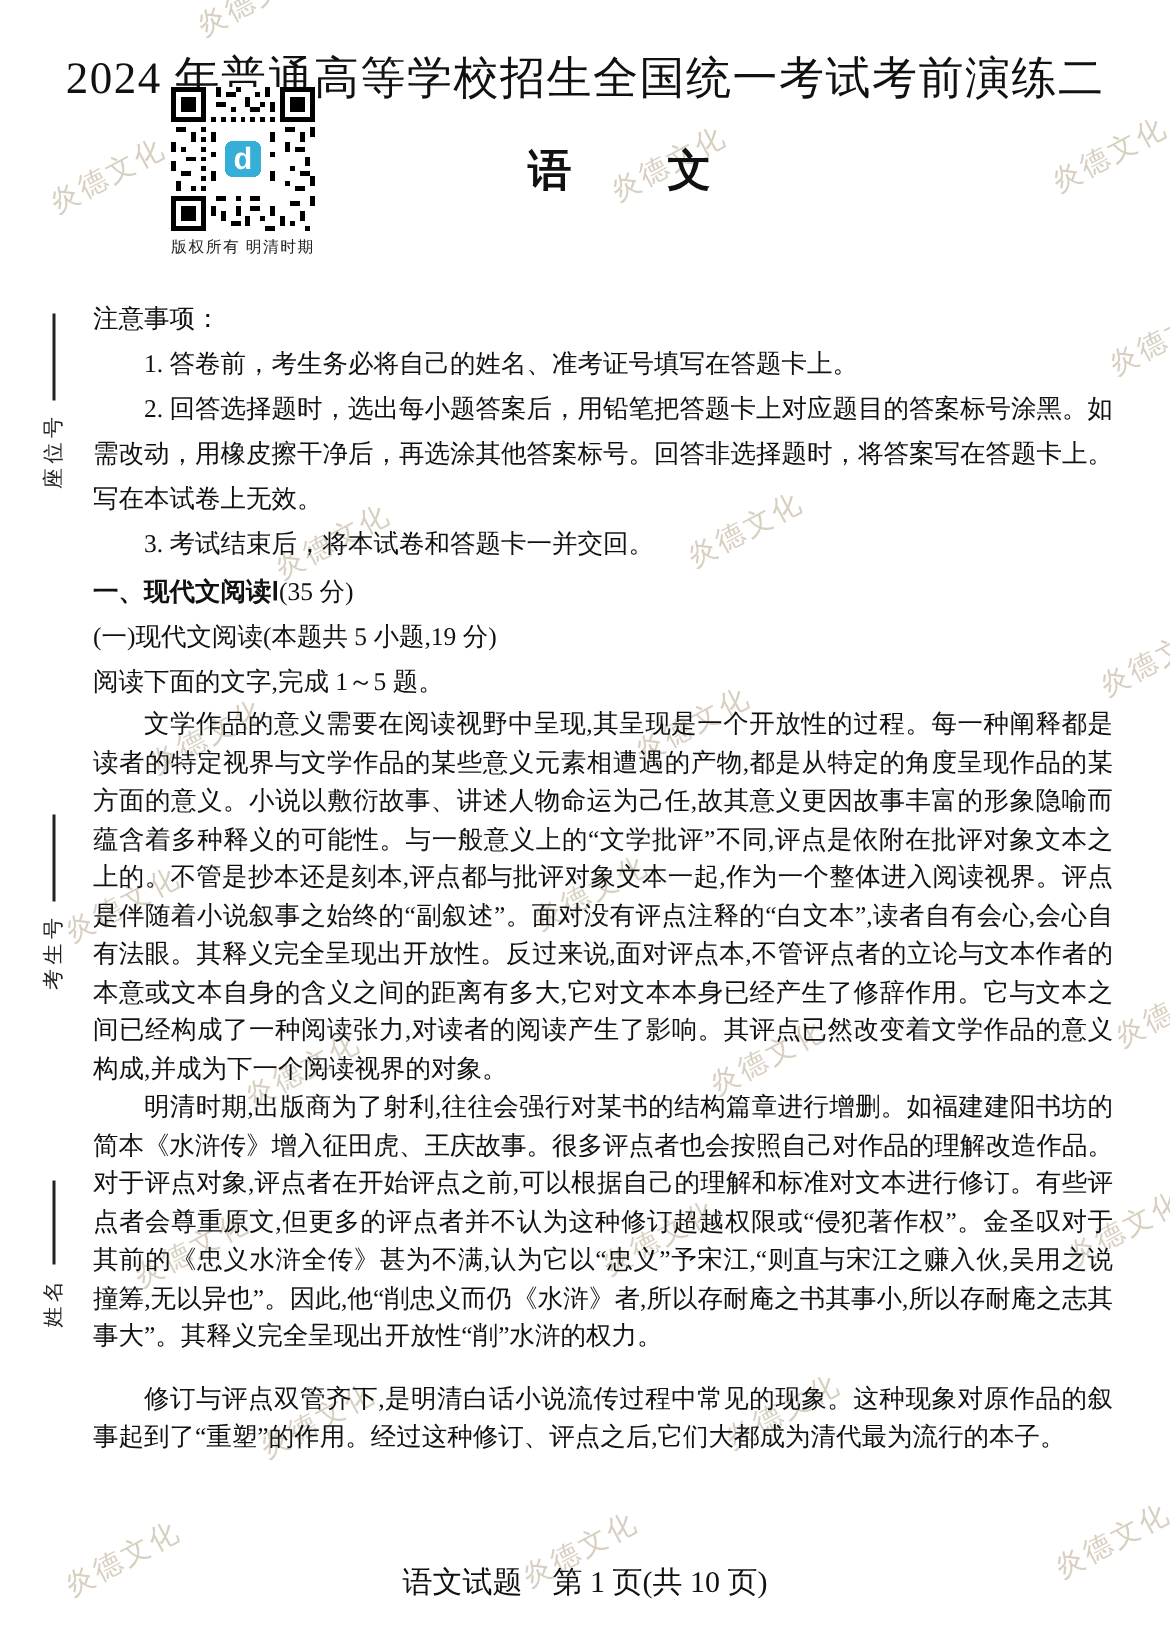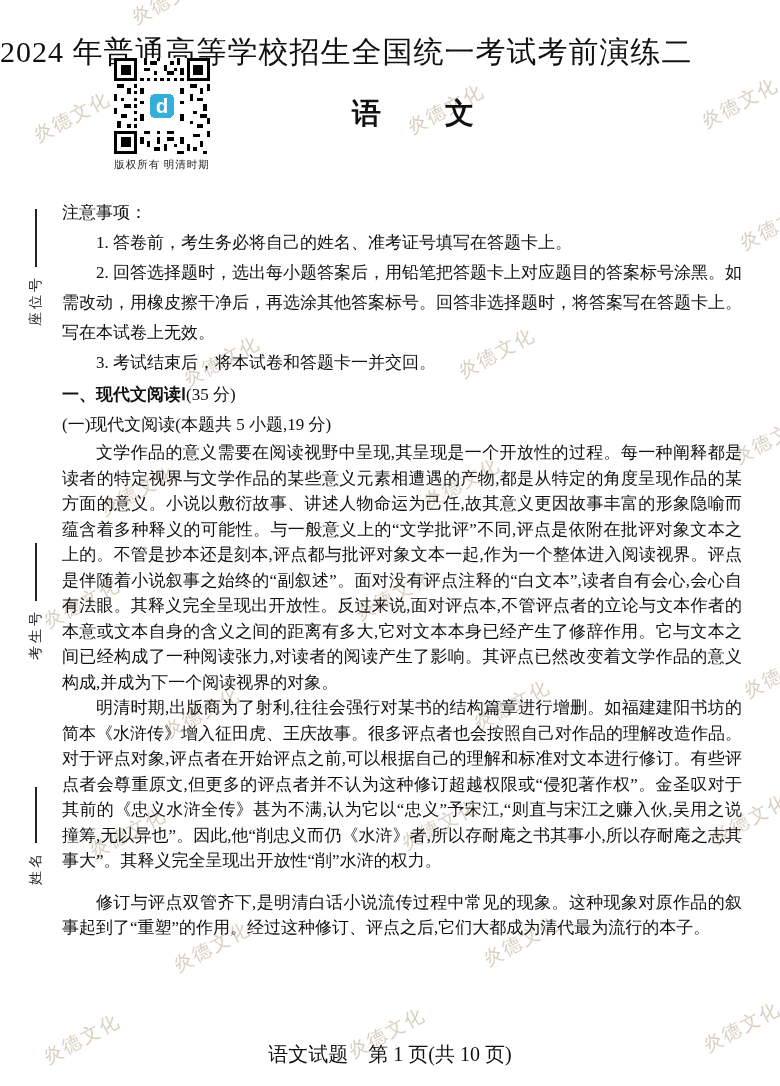--- a/index.html
+++ b/index.html
@@ -12,21 +12,21 @@
   
   .watermark {
     position:absolute; font-size:19px; color:#d8cfc0;
     transform:rotate(-28deg); letter-spacing:2px; white-space:nowrap;
     pointer-events:none; user-select:none;
   }
 
   
   .title {
     position:absolute; top:12px; left:0; width:100%;
-    text-align:left; font-size:30px; font-weight:normal;
+    text-align:center; font-size:30px; font-weight:normal;
     letter-spacing:1px;
   }
   .qr-block { position:absolute; left:112px; top:58px; width:100px; text-align:center; }
   .qr-svg { display:block; margin:0 auto; }
   .qr-caption { font-size:10.5px; margin-top:4px; letter-spacing:1px; color:#222; }
   .subject {
     position:absolute; top:94px; left:0; width:100%; text-align:center;
     font-size:29px; font-weight:bold; letter-spacing:2px;
     font-family:"Liberation Sans", sans-serif; transform:translateX(24px);
   }
@@ -203,20 +203,21 @@
   <div class="content">
     <div class="notice-heading">注意事项：</div>
     <div class="notice-item">1. 答卷前，考生务必将自己的姓名、准考证号填写在答题卡上。</div>
     <div class="notice-item">2. 回答选择题时，选出每小题答案后，用铅笔把答题卡上对应题目的答案标号涂黑。如需改动，用橡皮擦干净后，再选涂其他答案标号。回答非选择题时，将答案写在答题卡上。写在本试卷上无效。</div>
     <div class="notice-item">3. 考试结束后，将本试卷和答题卡一并交回。</div>
 
     <div class="sec-heading">
       <span class="hd-bold">一、现代文阅读Ⅰ</span><span>(35 分)</span>
     </div>
     <div class="sec-sub">(一)现代文阅读(本题共 5 小题,19 分)</div>
+    <div class="sec-instr">阅读下面的文字,完成 1～5 题。</div>
 
     <p class="para">文学作品的意义需要在阅读视野中呈现,其呈现是一个开放性的过程。每一种阐释都是读者的特定视界与文学作品的某些意义元素相遭遇的产物,都是从特定的角度呈现作品的某方面的意义。小说以敷衍故事、讲述人物命运为己任,故其意义更因故事丰富的形象隐喻而蕴含着多种释义的可能性。与一般意义上的“文学批评”不同,评点是依附在批评对象文本之上的。不管是抄本还是刻本,评点都与批评对象文本一起,作为一个整体进入阅读视界。评点是伴随着小说叙事之始终的“副叙述”。面对没有评点注释的“白文本”,读者自有会心,会心自有法眼。其释义完全呈现出开放性。反过来说,面对评点本,不管评点者的立论与文本作者的本意或文本自身的含义之间的距离有多大,它对文本本身已经产生了修辞作用。它与文本之间已经构成了一种阅读张力,对读者的阅读产生了影响。其评点已然改变着文学作品的意义构成,并成为下一个阅读视界的对象。</p>
     <p class="para">明清时期,出版商为了射利,往往会强行对某书的结构篇章进行增删。如福建建阳书坊的简本《水浒传》增入征田虎、王庆故事。很多评点者也会按照自己对作品的理解改造作品。对于评点对象,评点者在开始评点之前,可以根据自己的理解和标准对文本进行修订。有些评点者会尊重原文,但更多的评点者并不认为这种修订超越权限或“侵犯著作权”。金圣叹对于其前的《忠义水浒全传》甚为不满,认为它以“忠义”予宋江,“则直与宋江之赚入伙,吴用之说撞筹,无以异也”。因此,他“削忠义而仍《水浒》者,所以存耐庵之书其事小,所以存耐庵之志其事大”。其释义完全呈现出开放性“削”水浒的权力。</p>
     <p class="para para-3">修订与评点双管齐下,是明清白话小说流传过程中常见的现象。这种现象对原作品的叙事起到了“重塑”的作用。经过这种修订、评点之后,它们大都成为清代最为流行的本子。</p>
   </div>
 
   <div class="footer">语文试题　第 1 页(共 10 页)</div>
 
 </div>
 

